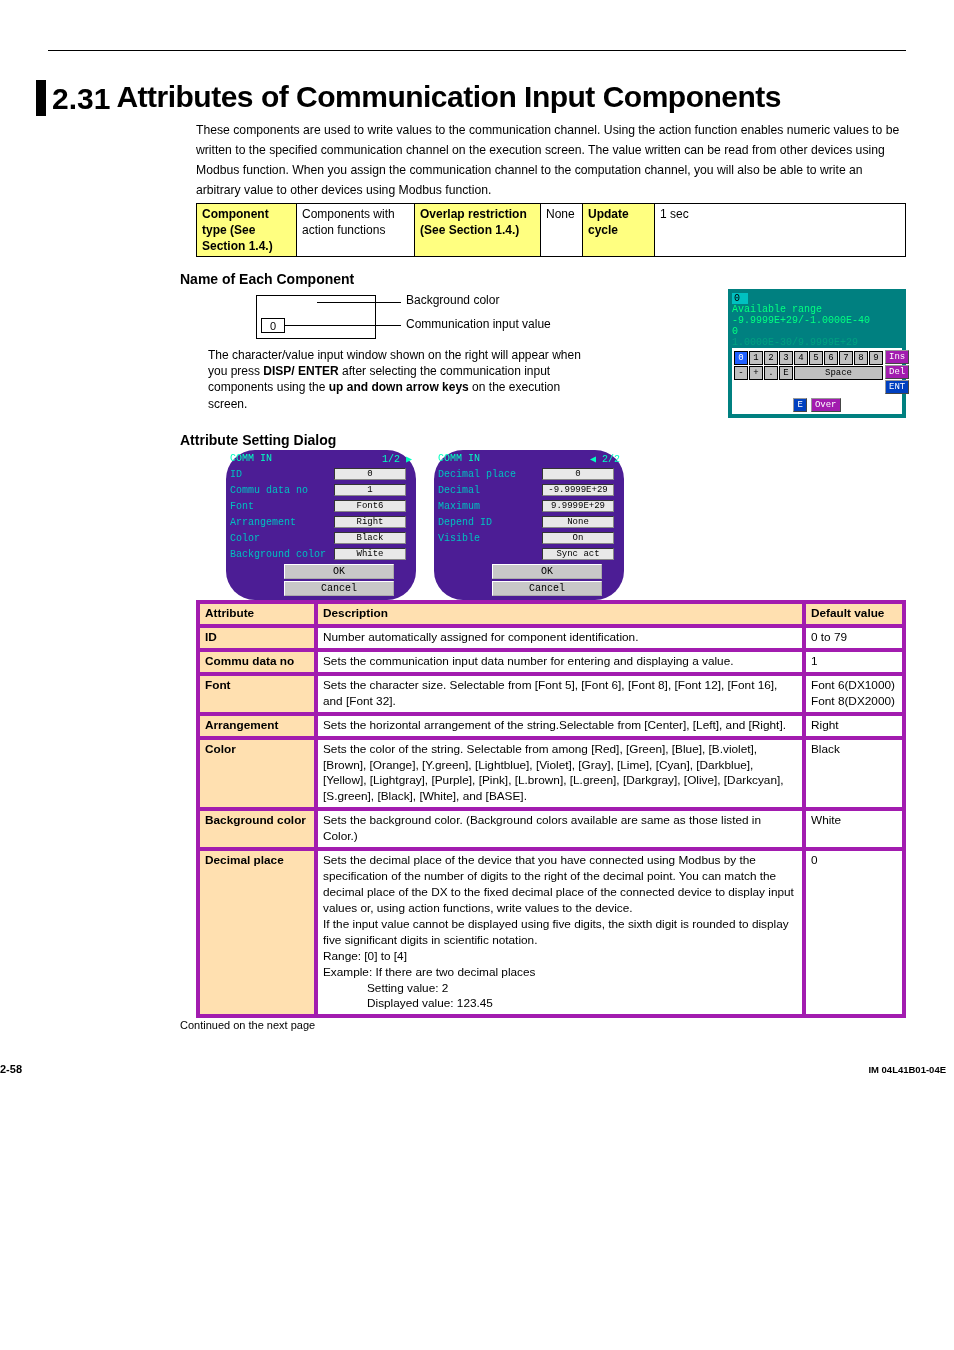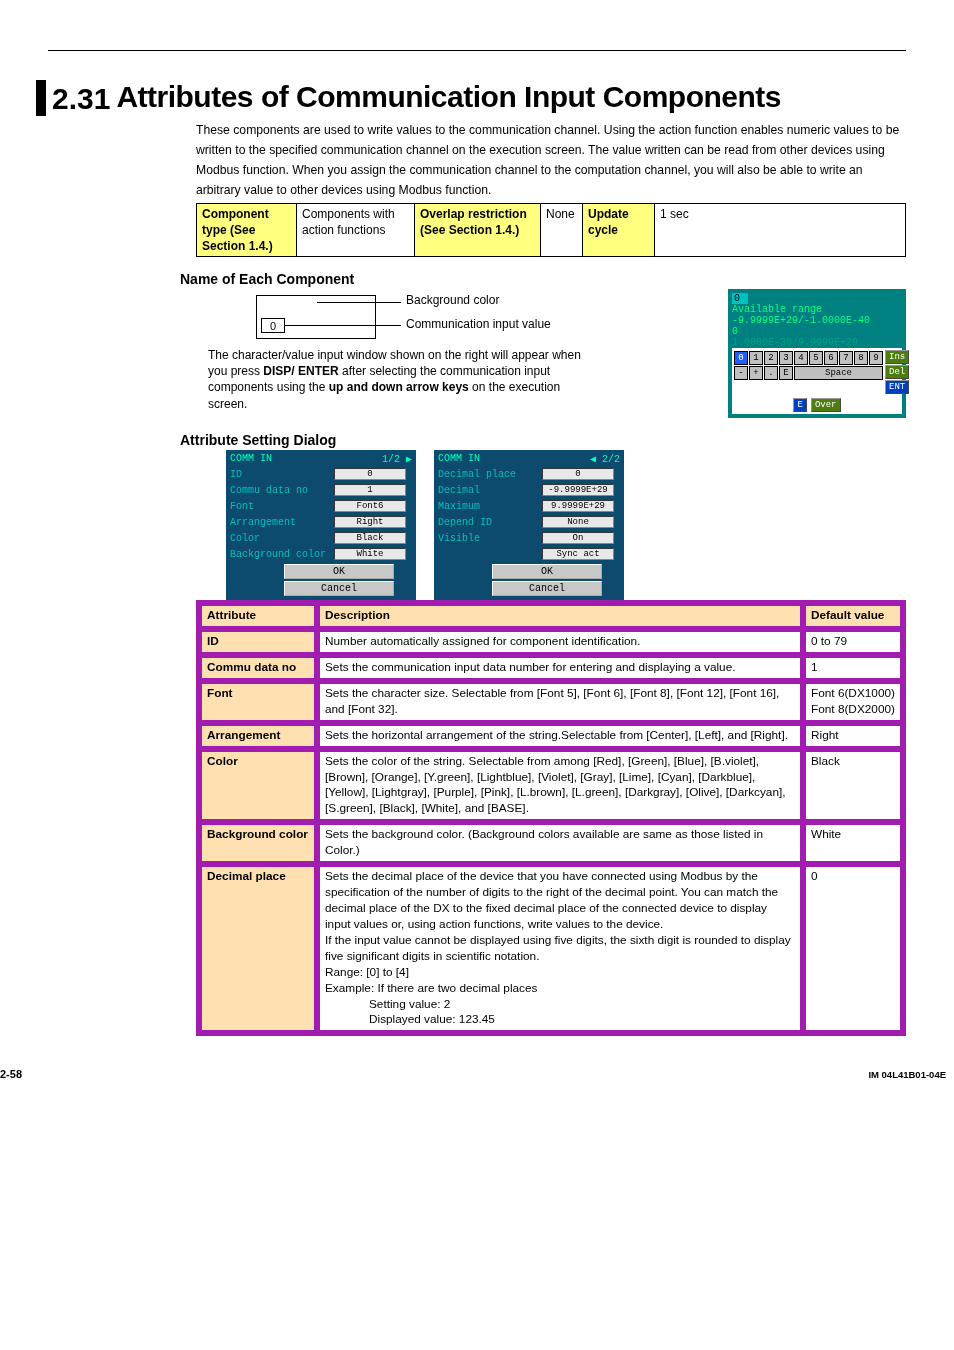--- a/index.html
+++ b/index.html
@@ -36,36 +36,36 @@
   .illus-sel { position:absolute; left:4px; top:22px; width:24px; height:15px; border:1px solid #000; font-size:11px; display:flex; align-items:center; justify-content:center; background:#fff;}
   .leader-line { position:absolute; background:#000; }
   .leader-label { font-size:12px; white-space:nowrap; }
 
   .blurb { font-size:12px; line-height:1.35; margin-top:8px; width: 380px; margin-left:12px;}
 
   
   .popup { background:#008080; color:#00ff80; font-size:10px; font-family: "Courier New", monospace; padding:4px; width:178px; }
   .keypad-row { display:flex; gap:1px; margin:1px 0; }
   .keypad-row span { background:#c0c0c0; color:#000; border:1px solid #000; width:14px; height:14px; font-size:9px; display:flex; align-items:center; justify-content:center;}
-  .kbtn { background:#4d7c0f; color:#fff; border:1px outset #999; font-size:9px; padding:0 3px; height:14px; display:flex; align-items:center;}
+  .kbtn { background:#a21caf; color:#fff; border:1px outset #999; font-size:9px; padding:0 3px; height:14px; display:flex; align-items:center;}
   .kbtn.ent { background:#0040c0;}
   .bot-btns { display:flex; gap:4px; margin-top:4px; justify-content:center;}
 
   .dialogs { display:flex; gap:18px; margin-left:30px; }
-  .dlg { width:190px; background:#0c4a6e; font-family:"Courier New",monospace; font-size:10px; color:#00ffc0; padding:2px;}
+  .dlg { width:190px; background:#4c1d95; font-family:"Courier New",monospace; font-size:10px; color:#00ffc0; padding:2px;border-radius:29px;}
   .dlg-top { display:flex; justify-content:space-between; padding:1px 2px;}
   .dlg-row { display:flex; align-items:center; padding:1px 2px; height:16px;}
   .dlg-row .lbl { color:#00c0c0; width:104px;}
   .dlg-row .val { background:#e8e8e8; color:#000; border:1px inset #888; font-size:9px; width:72px; text-align:center; padding:0 1px;}
   .dlg-btn { background:#c8c8c8; color:#000; border:1px outset #fff; width:110px; margin:2px auto 2px 56px; text-align:center; font-size:10px; padding:1px 0;}
 
   
   h4.sub { font-size: 13px; font-weight:bold; margin: 12px 0 1px -16px;}
   table.attr { border-collapse: collapse; width:100%; font-size:11.8px; line-height:1.35;}
-  table.attr th, table.attr td { border:6px solid #a21caf; padding:2px 5px; vertical-align:top; text-align:left;}
+  table.attr th, table.attr td { border:4px solid #a21caf; padding:2px 5px; vertical-align:top; text-align:left;}
   table.attr th { background:#ffe0b0; font-weight:bold;}
   table.attr td.a { background:#ffe0b0; font-weight:bold;}
   table.attr td.d p { margin-bottom:0;}
   table.attr td.d .indent { padding-left:44px;}
 
   .cont { font-size:11px; margin:1px 0 0 -16px;}
 
   .footer { position:relative; margin-top:28px; height:16px;}
   .footer .pg { position:absolute; left:-48px; bottom:0; font-size:11px; font-weight:bold;}
   .footer .im { position:absolute; right:-40px; bottom:0; font-size:9.5px; font-weight:bold;}
@@ -286,19 +286,20 @@
             <p>Range: [0] to [4]</p>
             <p>Example: If there are two decimal places</p>
             <p class="indent">Setting value: 2</p>
             <p class="indent">Displayed value: 123.45</p>
           </td>
           <td>0</td>
         </tr>
       </tbody>
   </table>
 
+  <div class="cont">Continued on the next page</div>
 
 </div>
 
 <div class="footer">
   <span class="pg">2-58</span>
   <span class="im">IM 04L41B01-04E</span>
 </div>
 
 </body></html>

